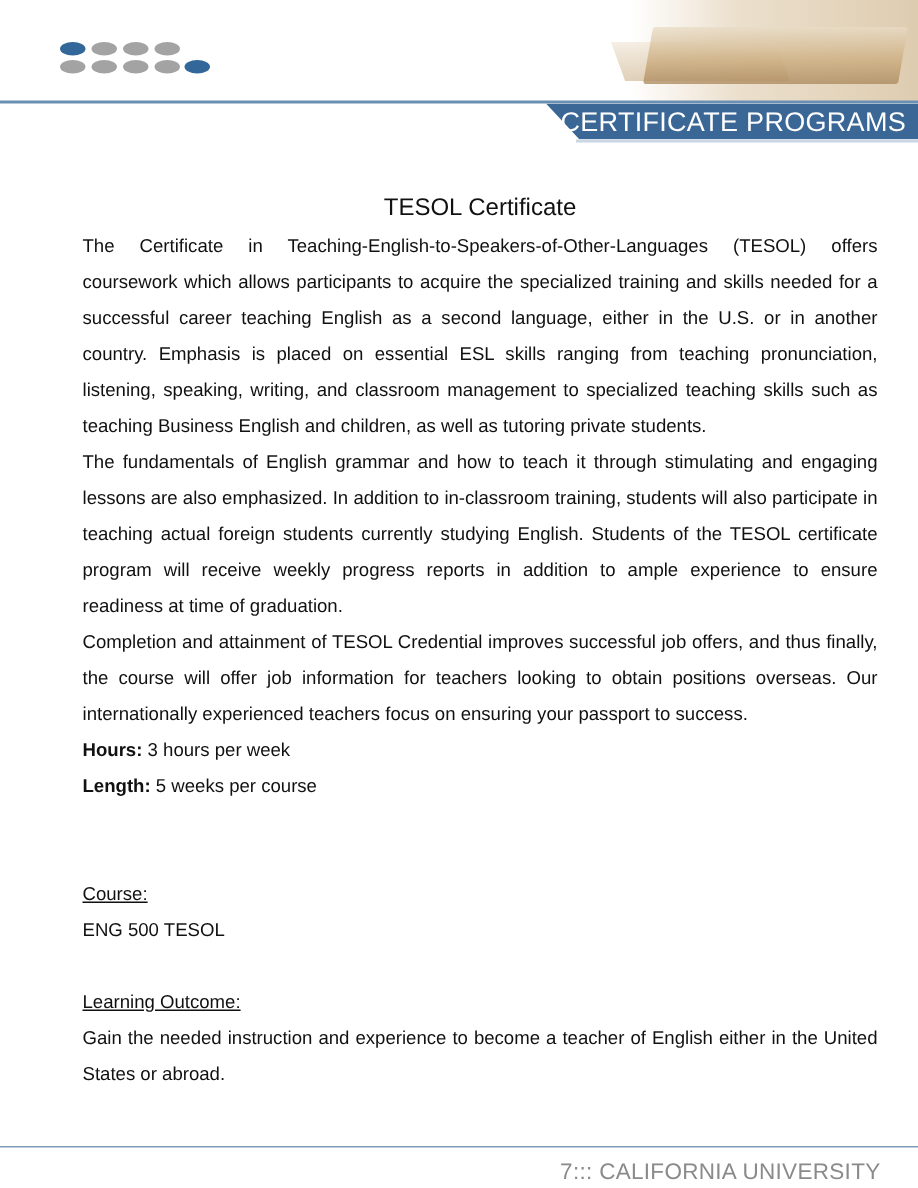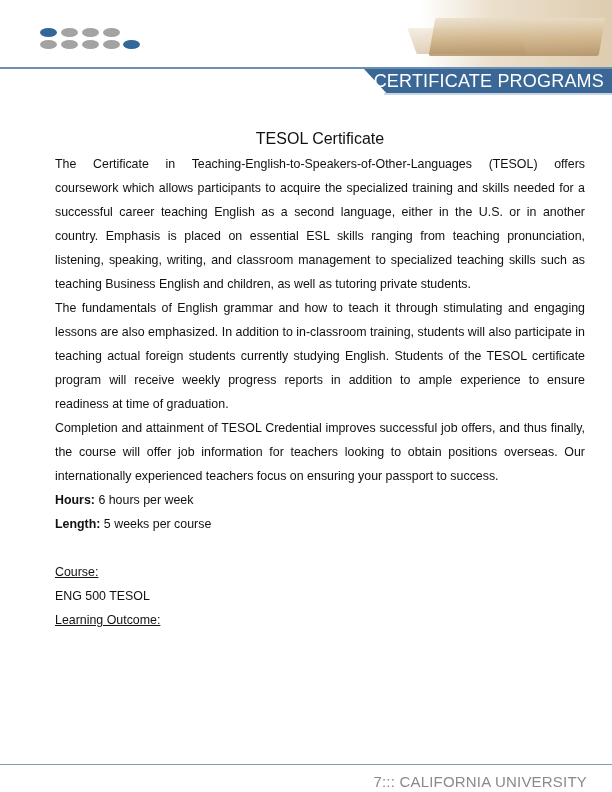--- a/index.html
+++ b/index.html
@@ -23,21 +23,21 @@
     background: #3a6796; clip-path: polygon(0 0, 100% 0, 100% 100%, 9% 100%); }
   .banner-text { position: absolute; right: 8px; top: 70px; height: 22px; line-height: 22px;
     color: #ffffff; font-size: 18px; letter-spacing: 0.2px; }
   .banner-shadow { position: absolute; right: 0; top: 93px; width: 228px; height: 2px; background: #c9d6e4; }
 
   .content { position: absolute; left: 55px; top: 128px; width: 530px; }
   .title { text-align: center; font-weight: normal; font-size: 16px; line-height: 22px; margin: 0 0 2px 0; }
   .para { font-size: 12.4px; line-height: 24px; text-align: justify; margin: 0; }
   .line { font-size: 12.4px; line-height: 24px; margin: 0; }
   .label-bold { font-weight: bold; }
-  .underline { text-decoration: underline; }
+  .underline { text-decoration: underline; margin-top: 24px; }
   .spacer { height: 24px; }
 
   .rule-bottom { position: absolute; left: 0; top: 764px; width: 612px; height: 1px; background: #7d9cbc; }
   .footer { position: absolute; right: 25px; top: 773px; font-size: 15px; color: #8a8a8a; letter-spacing: 0.2px; }
 </style>
 </head>
 <body>
 
 <div class="header">
   <div class="book-bg">
@@ -59,22 +59,23 @@
   <div class="banner"></div>
   <div class="banner-text">CERTIFICATE PROGRAMS</div>
   <div class="banner-shadow"></div>
 </div>
 
 <div class="content">
   <h1 class="title">TESOL Certificate</h1>
   <p class="para">The Certificate in Teaching-English-to-Speakers-of-Other-Languages (TESOL) offers coursework which allows participants to acquire the specialized training and skills needed for a successful career teaching English as a second language, either in the U.S. or in another country. Emphasis is placed on essential ESL skills ranging from teaching pronunciation, listening, speaking, writing, and classroom management to specialized teaching skills such as teaching Business English and children, as well as tutoring private students.</p>
   <p class="para">The fundamentals of English grammar and how to teach it through stimulating and engaging lessons are also emphasized. In addition to in-classroom training, students will also participate in teaching actual foreign students currently studying English. Students of the TESOL certificate program will receive weekly progress reports in addition to ample experience to ensure readiness at time of graduation.</p>
   <p class="para">Completion and attainment of TESOL Credential improves successful job offers, and thus finally, the course will offer job information for teachers looking to obtain positions overseas. Our internationally experienced teachers focus on ensuring your passport to success.</p>
-  <p class="line"><span class="label-bold">Hours:</span><span> 6 hours per week</span></p>
+  <p class="line"><span class="label-bold">Hours:</span><span> 3 hours per week</span></p>
   <p class="line"><span class="label-bold">Length:</span><span> 5 weeks per course</span></p>
   <div class="spacer"></div>
   <p class="line underline">Course:</p>
   <p class="line">ENG 500 TESOL</p>
   <p class="line underline">Learning Outcome:</p>
+  <p class="para">Gain the needed instruction and experience to become a teacher of English either in the United States or abroad.</p>
 </div>
 
 <div class="rule-bottom"></div>
 <div class="footer">7::: CALIFORNIA UNIVERSITY</div>
 
 </body></html>

